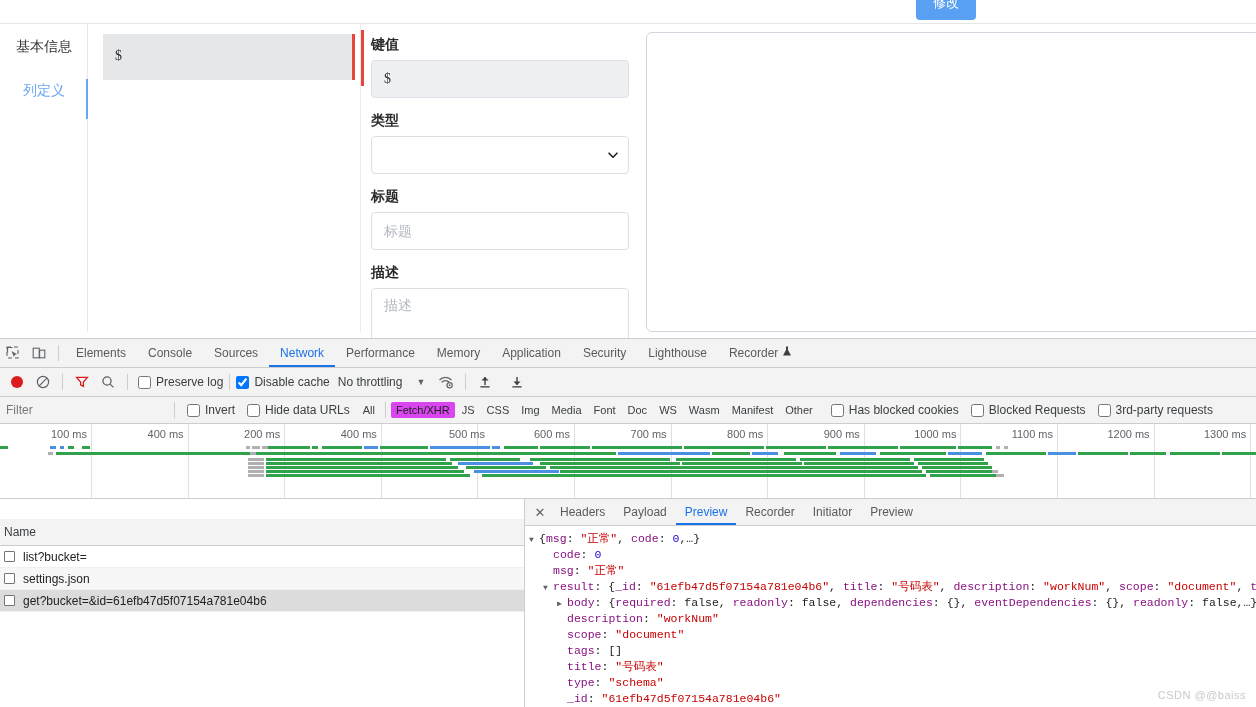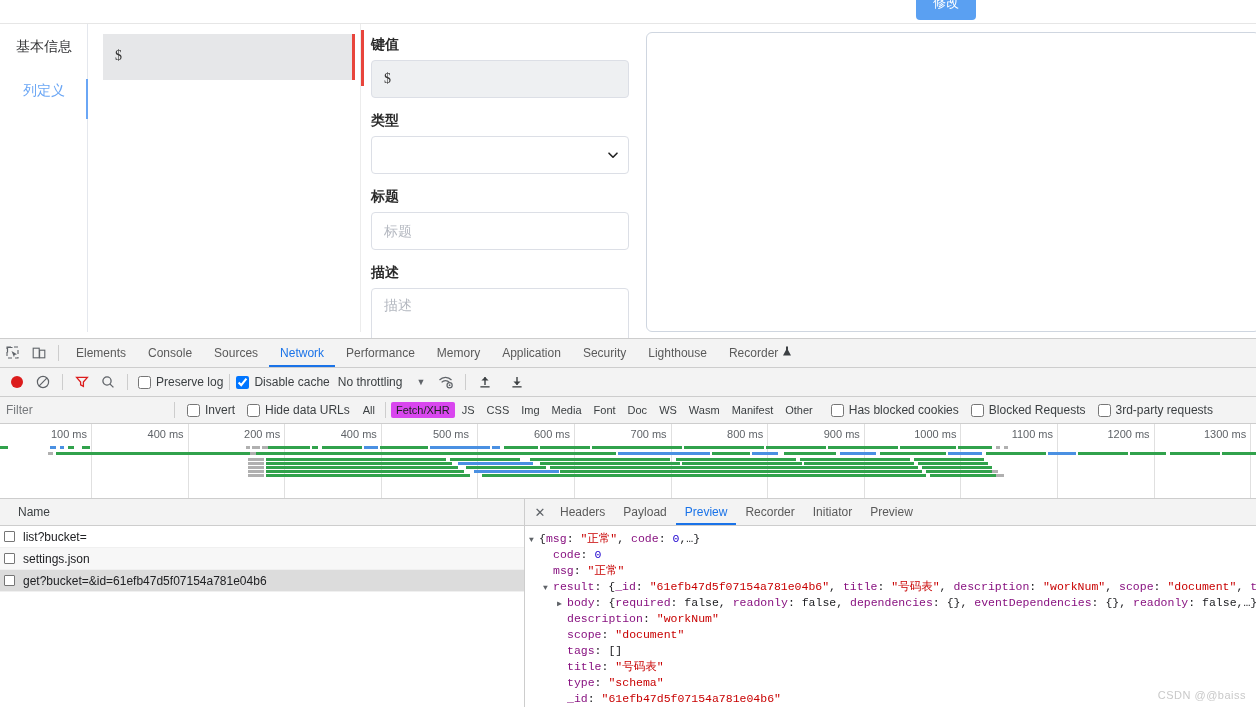--- a/index.html
+++ b/index.html
@@ -146,21 +146,21 @@
   .ov-ticklabel { position:absolute; top:4px; font-size:11px; color:#5f6368; text-align:right; }
   .ov-bar { position:absolute; height:3px; background:#31a24c; }
   .ov-bar.blue { background:#4a90e2; }
   .ov-bar.gray { background:#b0b0b0; }
 
   
   .dt-body { position:relative; height:209px; display:flex; }
   .req-pane { width:524px; position:relative; border-right:1px solid #cdcdcd; background:#fff; }
   .req-header {
     height:26px; background:#f3f3f3; border-bottom:1px solid #cdcdcd;
-    display:flex; align-items:center; font-size:12px; color:#3c4043; padding-left:18px;
+    display:flex; align-items:center; font-size:12px; color:#3c4043; padding-left:4px;margin-top:20px;
   }
   .req-row {
     height:21px; display:flex; align-items:center;
     font-size:12px; color:#202124; padding-left:4px; cursor:pointer;
     border-bottom:1px solid #f0f0f0;
   }
   .req-row.alt { background:#f7f7f7; }
   .req-row.selected { background:#dcdcdc; }
   .req-cb {
     width:11px; height:11px; border:1px solid #767676; background:#fff;
@@ -393,21 +393,21 @@
     <div class="dt-overview" id="overview">
         <div class="ov-tickline" style="left: 91px;"></div>
         <div class="ov-ticklabel" style="left: 7px; width: 80px;">100 ms</div>
         <div class="ov-tickline" style="left: 187.6px;"></div>
         <div class="ov-ticklabel" style="left: 103.6px; width: 80px;">400 ms</div>
         <div class="ov-tickline" style="left: 284.2px;"></div>
         <div class="ov-ticklabel" style="left: 200.2px; width: 80px;">200 ms</div>
         <div class="ov-tickline" style="left: 380.8px;"></div>
         <div class="ov-ticklabel" style="left: 296.8px; width: 80px;">400 ms</div>
         <div class="ov-tickline" style="left: 477.4px;"></div>
-        <div class="ov-ticklabel" style="left: 389px; width: 80px;">500 ms</div>
+        <div class="ov-ticklabel" style="left: 405px; width: 80px;">500 ms</div>
         <div class="ov-tickline" style="left: 574px;"></div>
         <div class="ov-ticklabel" style="left: 490px; width: 80px;">600 ms</div>
         <div class="ov-tickline" style="left: 670.6px;"></div>
         <div class="ov-ticklabel" style="left: 586.6px; width: 80px;">700 ms</div>
         <div class="ov-tickline" style="left: 767.2px;"></div>
         <div class="ov-ticklabel" style="left: 683.2px; width: 80px;">800 ms</div>
         <div class="ov-tickline" style="left: 863.8px;"></div>
         <div class="ov-ticklabel" style="left: 779.8px; width: 80px;">900 ms</div>
         <div class="ov-tickline" style="left: 960.4px;"></div>
         <div class="ov-ticklabel" style="left: 876.4px; width: 80px;">1000 ms</div>

